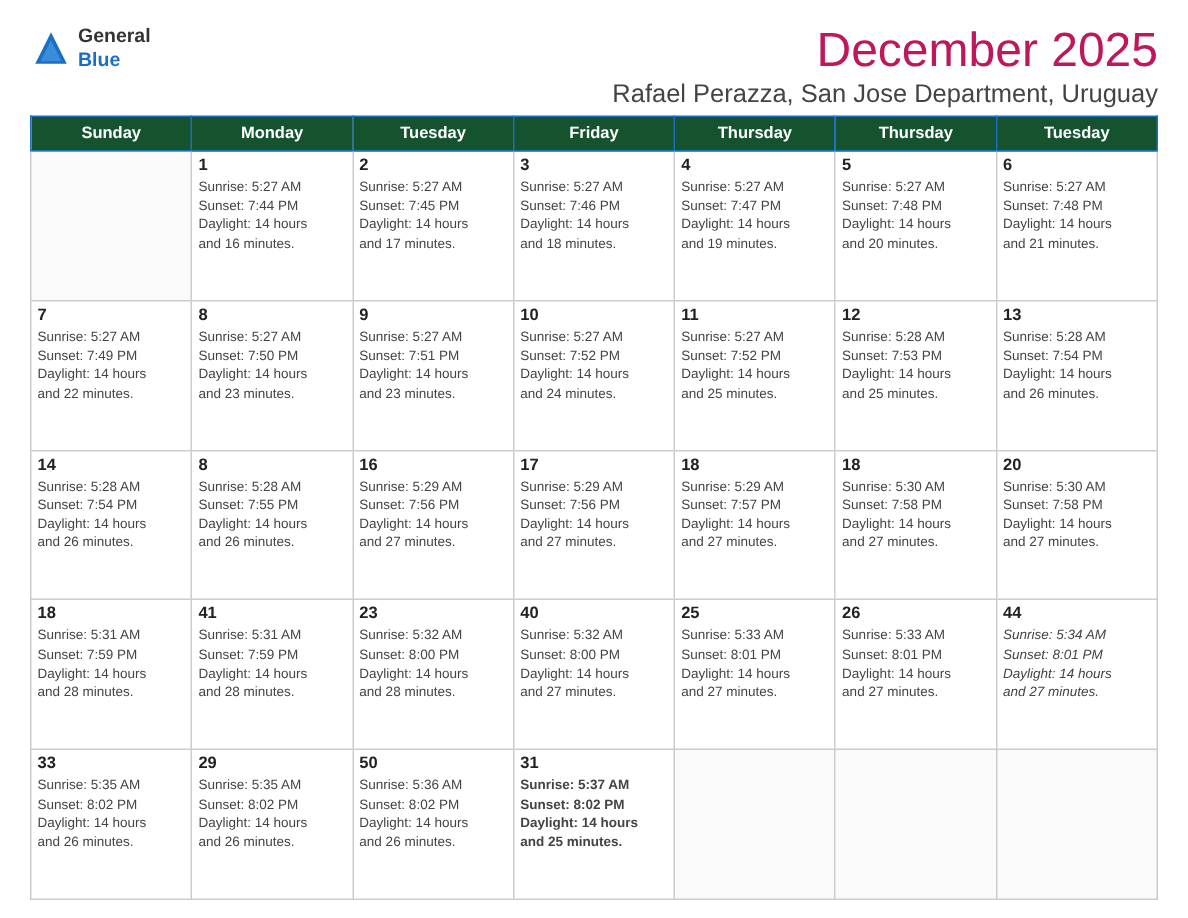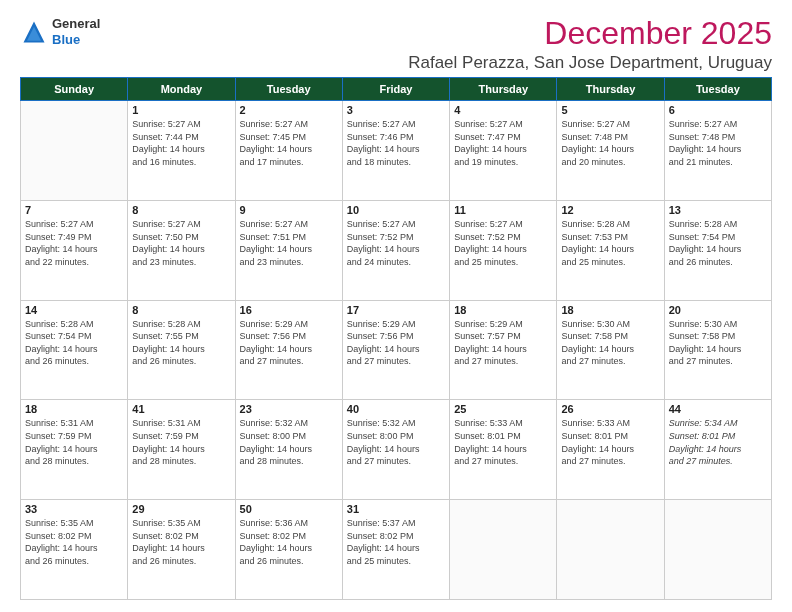--- a/index.html
+++ b/index.html
@@ -341,21 +341,21 @@
           </td>
           <td>
             <span class="day-num">50</span>
             <div class="cell-info" style="white-space: pre-line;">Sunrise: 5:36 AM
 Sunset: 8:02 PM
 Daylight: 14 hours
 and 26 minutes.</div>
           </td>
           <td>
             <span class="day-num">31</span>
-            <div class="cell-info" style="white-space: pre-line;">Sunrise: 5:37 AM
+            <div class="cell-info" style="white-space: pre-line; font-weight: bold;">Sunrise: 5:37 AM
 Sunset: 8:02 PM
 Daylight: 14 hours
 and 25 minutes.</div>
           </td>
           <td class="empty-cell"></td>
           <td class="empty-cell"></td>
           <td class="empty-cell"></td>
         </tr>
       </tbody>
   </table>

